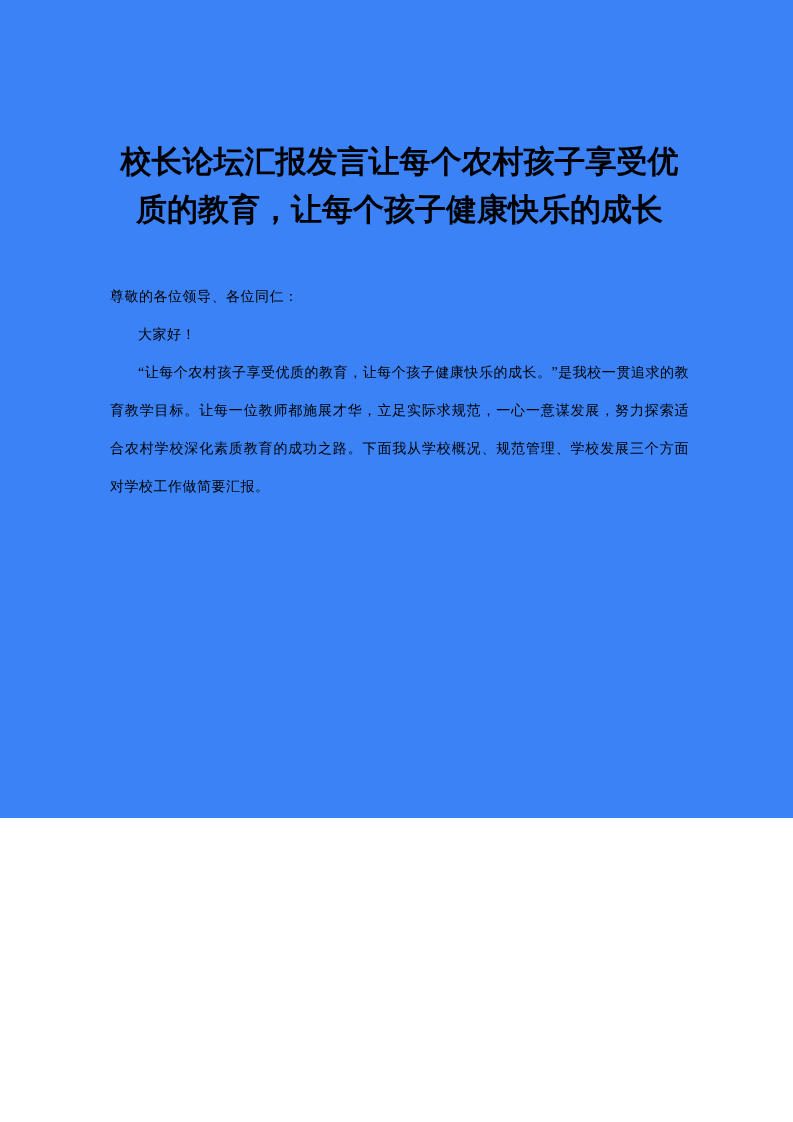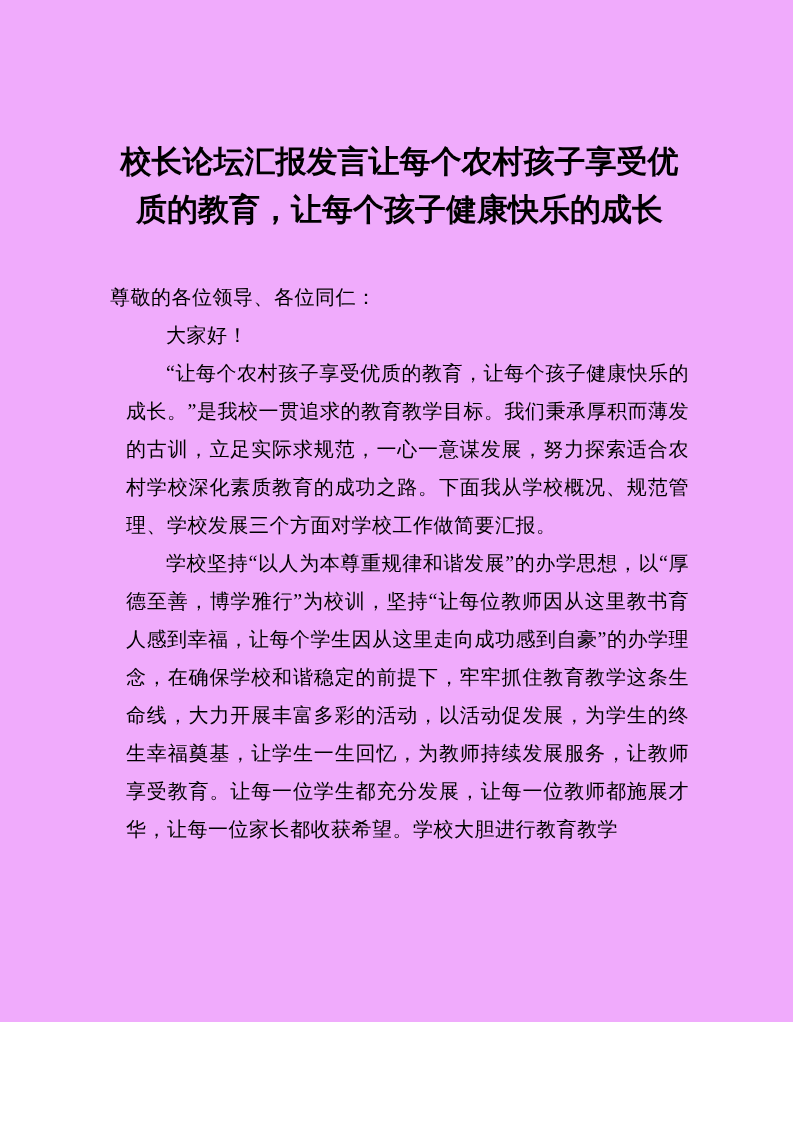--- a/index.html
+++ b/index.html
@@ -10,53 +10,51 @@
   body {
     width: 793px;
     height: 1122px;
     font-family: "Liberation Serif", serif;
     color: #000000;
     overflow: hidden;
   }
   .page {
     box-sizing: border-box;
     width: 793px;
-    height: 1022px;
+    height: 818px;
     padding: 138px 104px 0 110px;
-    background: #f0abfc;
+    background: #3b82f6;
   }
   .doc-title {
     margin: 0 0 44px 0;
     font-size: 31px;
     font-weight: bold;
     line-height: 48px;
     text-align: center;
     font-family: "Liberation Serif", serif;
   }
   .para {
     margin: 0;
-    font-size: 20px;
+    font-size: 14px;
     line-height: 38px;
     text-align: justify;
     letter-spacing: 0.5px;
     word-break: break-all;
   }
   .indent {
     text-indent: 2em;
-    margin-left: 16px;
   }
 </style>
 </head>
 <body>
 
 <div class="page">
   <h1 class="doc-title">校长论坛汇报发言让每个农村孩子享受优质的教育，让每个孩子健康快乐的成长</h1>
 
   <p class="para">尊敬的各位领导、各位同仁：</p>
 
   <p class="para indent">大家好！</p>
 
-  <p class="para indent">“让每个农村孩子享受优质的教育，让每个孩子健康快乐的成长。”是我校一贯追求的教育教学目标。我们秉承厚积而薄发的古训，立足实际求规范，一心一意谋发展，努力探索适合农村学校深化素质教育的成功之路。下面我从学校概况、规范管理、学校发展三个方面对学校工作做简要汇报。</p>
+  <p class="para indent">“让每个农村孩子享受优质的教育，让每个孩子健康快乐的成长。”是我校一贯追求的教育教学目标。让每一位教师都施展才华，立足实际求规范，一心一意谋发展，努力探索适合农村学校深化素质教育的成功之路。下面我从学校概况、规范管理、学校发展三个方面对学校工作做简要汇报。</p>
 
 
 
-  <p class="para indent">学校坚持“以人为本尊重规律和谐发展”的办学思想，以“厚德至善，博学雅行”为校训，坚持“让每位教师因从这里教书育人感到幸福，让每个学生因从这里走向成功感到自豪”的办学理念，在确保学校和谐稳定的前提下，牢牢抓住教育教学这条生命线，大力开展丰富多彩的活动，以活动促发展，为学生的终生幸福奠基，让学生一生回忆，为教师持续发展服务，让教师享受教育。让每一位学生都充分发展，让每一位教师都施展才华，让每一位家长都收获希望。学校大胆进行教育教学</p>
 </div>
 
 </body></html>

